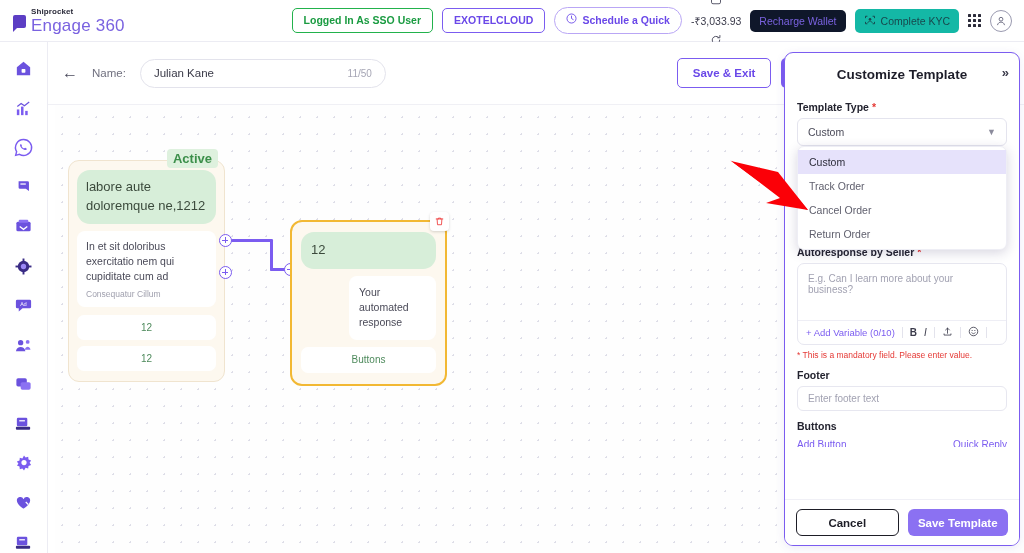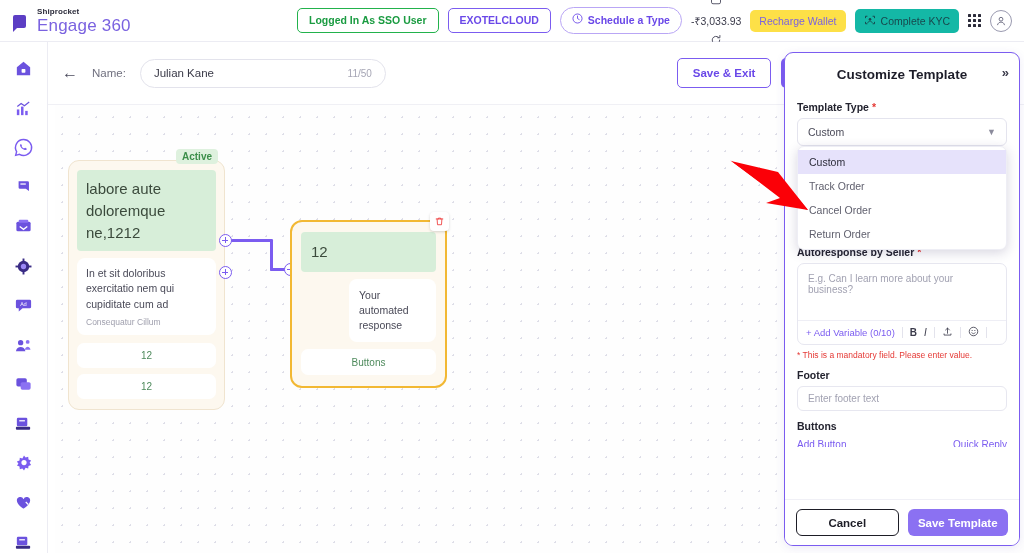--- a/index.html
+++ b/index.html
@@ -9,21 +9,21 @@
     background: #ffffff; overflow: hidden;
   }
   .app { position: relative; width: 1024px; height: 553px; }
 
   
   .topbar {
     position: absolute; top: 0; left: 0; width: 1024px; height: 42px;
     background: #fff; border-bottom: 1px solid #ececf3;
     display: flex; align-items: center;
   }
-  .brand { display: flex; align-items: flex-end; gap: 11px; padding-left: 13px; }
+  .brand { display: flex; align-items: flex-end; gap: 5px; padding-left: 13px; }
   .brand-mark { width: 13px; height: 17px; position: relative; flex: none; margin-bottom: 2px; }
   .brand-mark i {
     position: absolute; left: 0; top: 0; width: 13px; height: 13px;
     background: #5c3ec4; border-radius: 2px 2px 2px 0;
   }
   .brand-mark i:after {
     content: ""; position: absolute; left: 0; bottom: -4px;
     border-left: 4px solid #5c3ec4; border-bottom: 4px solid transparent;
   }
   .brand-txt { line-height: 1; }
@@ -33,21 +33,21 @@
   .top-actions { margin-left: auto; display: flex; align-items: center; gap: 9px; padding-right: 12px; }
   .pill {
     border-radius: 5px; font-size: 10.5px; font-weight: bold;
     padding: 5px 11px; white-space: nowrap; line-height: 1.3;
   }
   .pill-green { border: 1.3px solid #22b24c; color: #1a9b41; }
   .pill-outline { border: 1.3px solid #7b5cf0; color: #6a48e8; }
   .pill-round { border: 1.3px solid #b9a6f5; color: #6a48e8; border-radius: 16px;
                 display: flex; align-items: center; gap: 5px; font-weight: bold; }
   .wallet { display: flex; align-items: center; gap: 6px; font-size: 10.5px; color: #3b3b4b; flex-direction: column; }
-  .pill-soft { background: #fde047; color: #7a62e0; border-radius: 5px; font-size: 10.5px;
+  .pill-soft { background: #0f172a; color: #7a62e0; border-radius: 5px; font-size: 10.5px;
                padding: 5px 9px; }
   .pill-teal { background: #14b8a6; color: #18484d; border-radius: 5px; font-size: 10.5px;
                padding: 5px 9px; display: flex; align-items: center; gap: 5px; }
   .grid-icon { display: grid; grid-template-columns: repeat(3, 3px); gap: 2px; }
   .grid-icon span { width: 3px; height: 3px; background: #2b2b3a; border-radius: .5px; }
   .avatar-btn { width: 22px; height: 22px; border: 1.2px solid #9a9ab0; border-radius: 50%;
                 display: flex; align-items: center; justify-content: center; }
 
   
   .leftnav {
@@ -98,25 +98,25 @@
   }
 
   
   .node1 {
     position: absolute; left: 20px; top: 55px; width: 157px;
     background: #fdf8ef; border: 1px solid #f0e4cf; border-radius: 11px;
     padding: 9px 8px 10px;
   }
   .badge-active {
     position: absolute; right: 6px; top: -12px; background: #def1de; color: #3c8f4a;
-    font-size: 10px; font-weight: bold; padding: 2px 6px; border-radius: 4px;
+    font-size: 13px; font-weight: bold; padding: 2px 6px; border-radius: 4px;
   }
   .bubble-green {
-    background: #d7eed9; border-radius: 4px; padding: 8px 9px;
-    font-size: 15px; color: #3b4a3c; line-height: 1.45; margin-bottom: 7px;
+    background: #d7eed9; border-radius: 13px; padding: 8px 9px;
+    font-size: 13px; color: #3b4a3c; line-height: 1.45; margin-bottom: 7px;
   }
   .bubble-white {
     background: #fff; border-radius: 8px; padding: 8px 9px; margin-bottom: 8px;
   }
   .bubble-white .t { font-size: 10.5px; color: #4a4a58; line-height: 1.45; }
   .bubble-white .s { font-size: 8.5px; color: #a0a0ae; margin-top: 5px; }
   .row-btn {
     background: #fff; border-radius: 7px; height: 25px; margin-bottom: 6px;
     display: flex; align-items: center; justify-content: center;
     font-size: 10px; color: #4e8a5c;
@@ -228,21 +228,21 @@
     <div class="top-actions">
       <div class="pill pill-green">Logged In As SSO User</div>
       <div class="pill pill-outline">EXOTELCLOUD</div>
       <div class="pill pill-round" style="padding:5px 11px;">
         <span>
           <svg width="11" height="11" viewBox="0 0 16 16">
               <circle cx="8" cy="8" r="6.6" fill="none" stroke="#6a48e8" stroke-width="1.3"></circle>
               <path d="M8 4.4V8l2.5 1.6" stroke="#6a48e8" stroke-width="1.3" fill="none" stroke-linecap="round"></path>
             </svg>
         </span>
-        <span>Schedule a Type</span>
+        <span>Schedule a Quick</span>
       </div>
       <div class="wallet">
         <span>
           <svg width="12" height="12" viewBox="0 0 16 16">
               <rect x="2" y="4" width="12" height="9" rx="2" fill="none" stroke="#4a4a5c" stroke-width="1.2"></rect>
               <path d="M2 6.5h12" stroke="#4a4a5c" stroke-width="1.1"></path>
             </svg>
         </span>
         <span>-₹3,033.93</span>
         <span>

